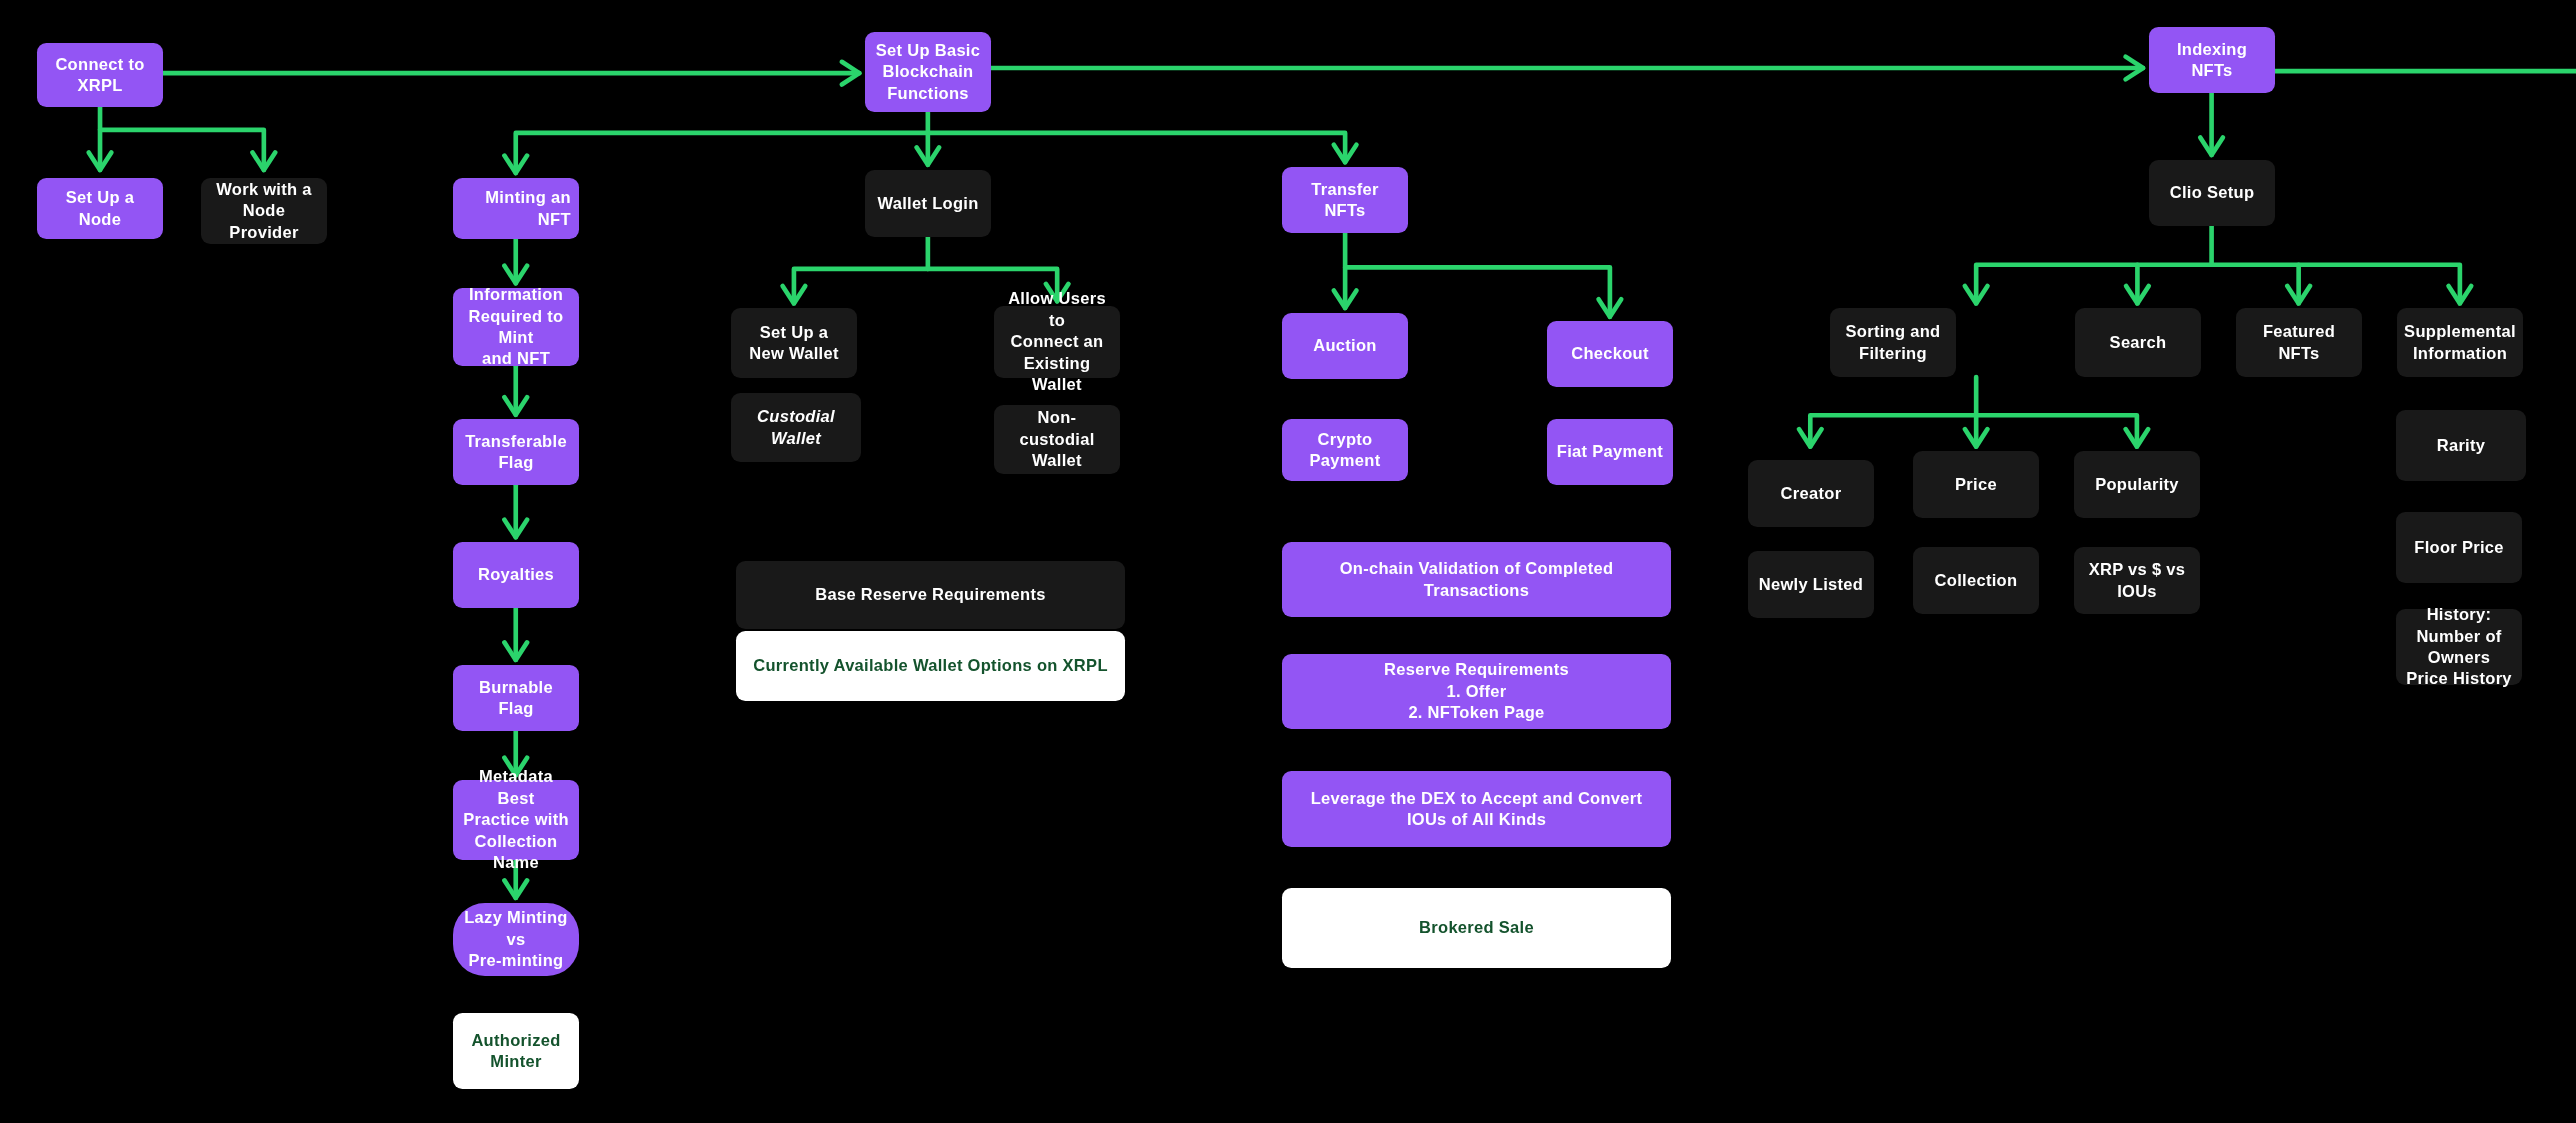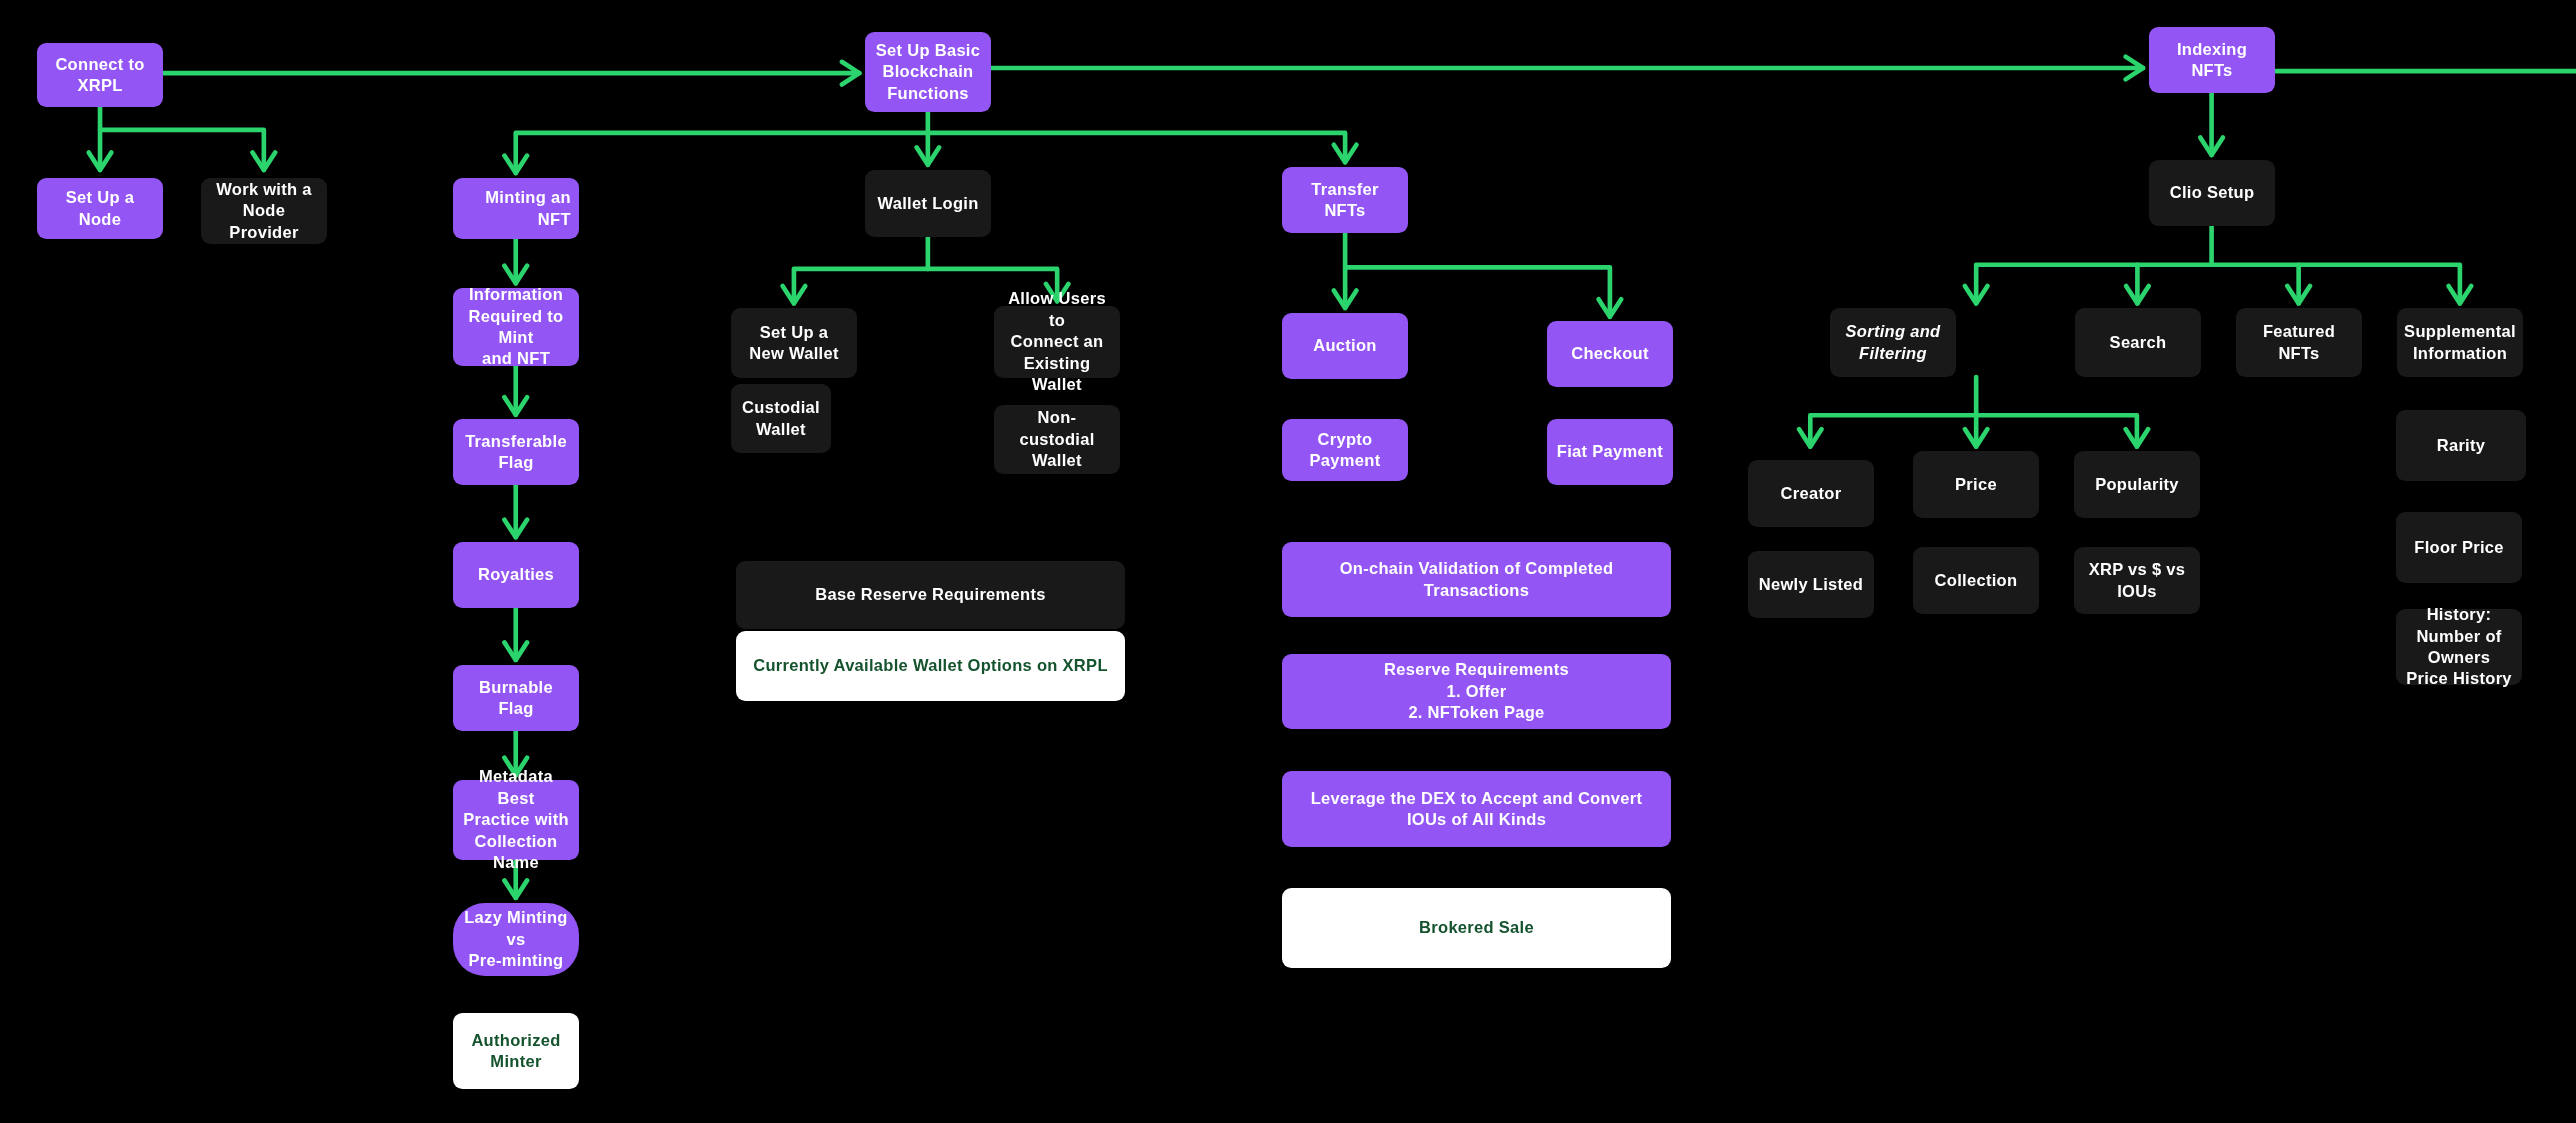--- a/index.html
+++ b/index.html
@@ -100,39 +100,39 @@
 Collection Name</span></div>
       <div class="node purple" style="left: 453px; top: 903px; width: 126px; height: 73px; border-radius: 32px;"><span>Lazy Minting vs
 Pre-minting</span></div>
       <div class="node white" style="left: 453px; top: 1013px; width: 126px; height: 76px;"><span>Authorized Minter</span></div>
       <div class="node dark" style="left: 865px; top: 170px; width: 126px; height: 67px;"><span>Wallet Login</span></div>
       <div class="node dark" style="left: 731px; top: 308px; width: 126px; height: 70px;"><span>Set Up a
 New Wallet</span></div>
       <div class="node dark" style="left: 994px; top: 306px; width: 126px; height: 72px;"><span>Allow Users to
 Connect an
 Existing Wallet</span></div>
-      <div class="node dark" style="left: 731px; top: 384px; width: 100px; height: 69px;"><span>Custodial Wallet</span></div>
+      <div class="node dark" style="left: 731px; top: 393px; width: 130px; height: 69px; font-style: italic;"><span>Custodial Wallet</span></div>
       <div class="node dark" style="left: 994px; top: 405px; width: 126px; height: 69px;"><span>Non-custodial
 Wallet</span></div>
       <div class="node dark" style="left: 736px; top: 514px; width: 389px; height: 68px; margin-top: 47px;"><span>Base Reserve Requirements</span></div>
       <div class="node white" style="left: 736px; top: 631px; width: 389px; height: 70px;"><span>Currently Available Wallet Options on XRPL</span></div>
       <div class="node purple" style="left: 1282px; top: 167px; width: 126px; height: 66px;"><span>Transfer NFTs</span></div>
       <div class="node purple" style="left: 1282px; top: 313px; width: 126px; height: 66px;"><span>Auction</span></div>
       <div class="node purple" style="left: 1547px; top: 321px; width: 126px; height: 66px;"><span>Checkout</span></div>
       <div class="node purple" style="left: 1282px; top: 419px; width: 126px; height: 62px;"><span>Crypto Payment</span></div>
       <div class="node purple" style="left: 1547px; top: 419px; width: 126px; height: 66px;"><span>Fiat Payment</span></div>
       <div class="node purple" style="left: 1282px; top: 542px; width: 389px; height: 75px;"><span>On-chain Validation of Completed Transactions</span></div>
       <div class="node purple" style="left: 1282px; top: 654px; width: 389px; height: 75px;"><span>Reserve Requirements
 1. Offer
 2. NFToken Page</span></div>
       <div class="node purple" style="left: 1282px; top: 771px; width: 389px; height: 76px;"><span>Leverage the DEX to Accept and Convert IOUs of All Kinds</span></div>
       <div class="node white" style="left: 1282px; top: 888px; width: 389px; height: 80px;"><span>Brokered Sale</span></div>
       <div class="node purple" style="left: 2149px; top: 27px; width: 126px; height: 66px;"><span>Indexing NFTs</span></div>
       <div class="node dark" style="left: 2149px; top: 160px; width: 126px; height: 66px;"><span>Clio Setup</span></div>
-      <div class="node dark" style="left: 1830px; top: 308px; width: 126px; height: 69px; font-style: italic;"><span>Sorting and
+      <div class="node dark" style="left: 1830px; top: 308px; width: 126px; height: 69px;"><span>Sorting and
 Filtering</span></div>
       <div class="node dark" style="left: 2075px; top: 308px; width: 126px; height: 69px;"><span>Search</span></div>
       <div class="node dark" style="left: 2236px; top: 308px; width: 126px; height: 69px;"><span>Featured NFTs</span></div>
       <div class="node dark" style="left: 2397px; top: 308px; width: 126px; height: 69px;"><span>Supplemental
 Information</span></div>
       <div class="node dark" style="left: 1748px; top: 451px; width: 126px; height: 67px; margin-top: 9px;"><span>Creator</span></div>
       <div class="node dark" style="left: 1913px; top: 451px; width: 126px; height: 67px;"><span>Price</span></div>
       <div class="node dark" style="left: 2074px; top: 451px; width: 126px; height: 67px;"><span>Popularity</span></div>
       <div class="node dark" style="left: 1748px; top: 551px; width: 126px; height: 67px;"><span>Newly Listed</span></div>
       <div class="node dark" style="left: 1913px; top: 547px; width: 126px; height: 67px;"><span>Collection</span></div>

